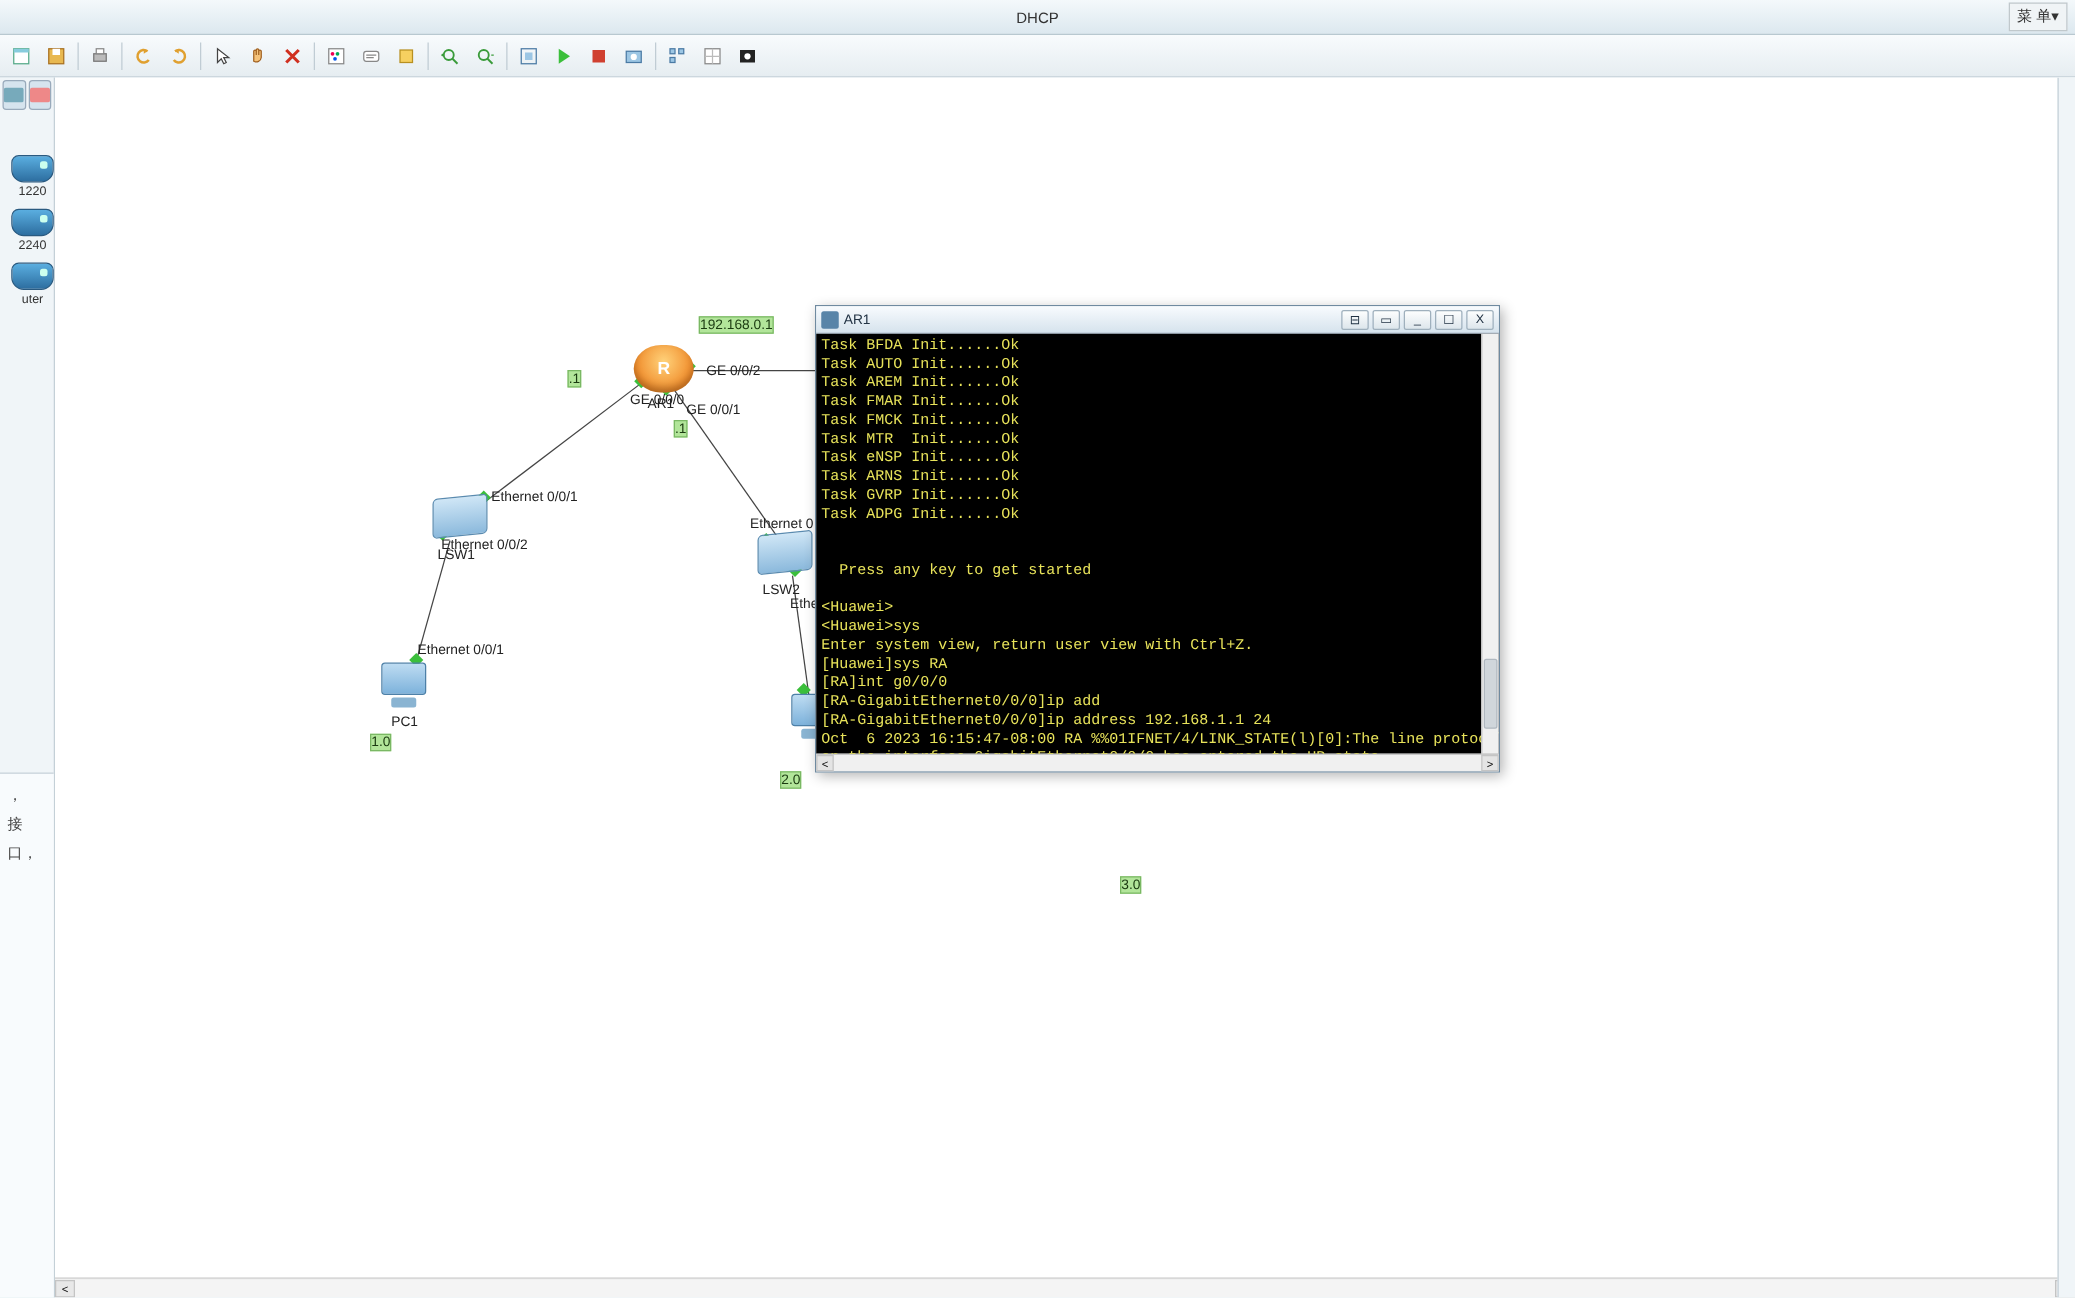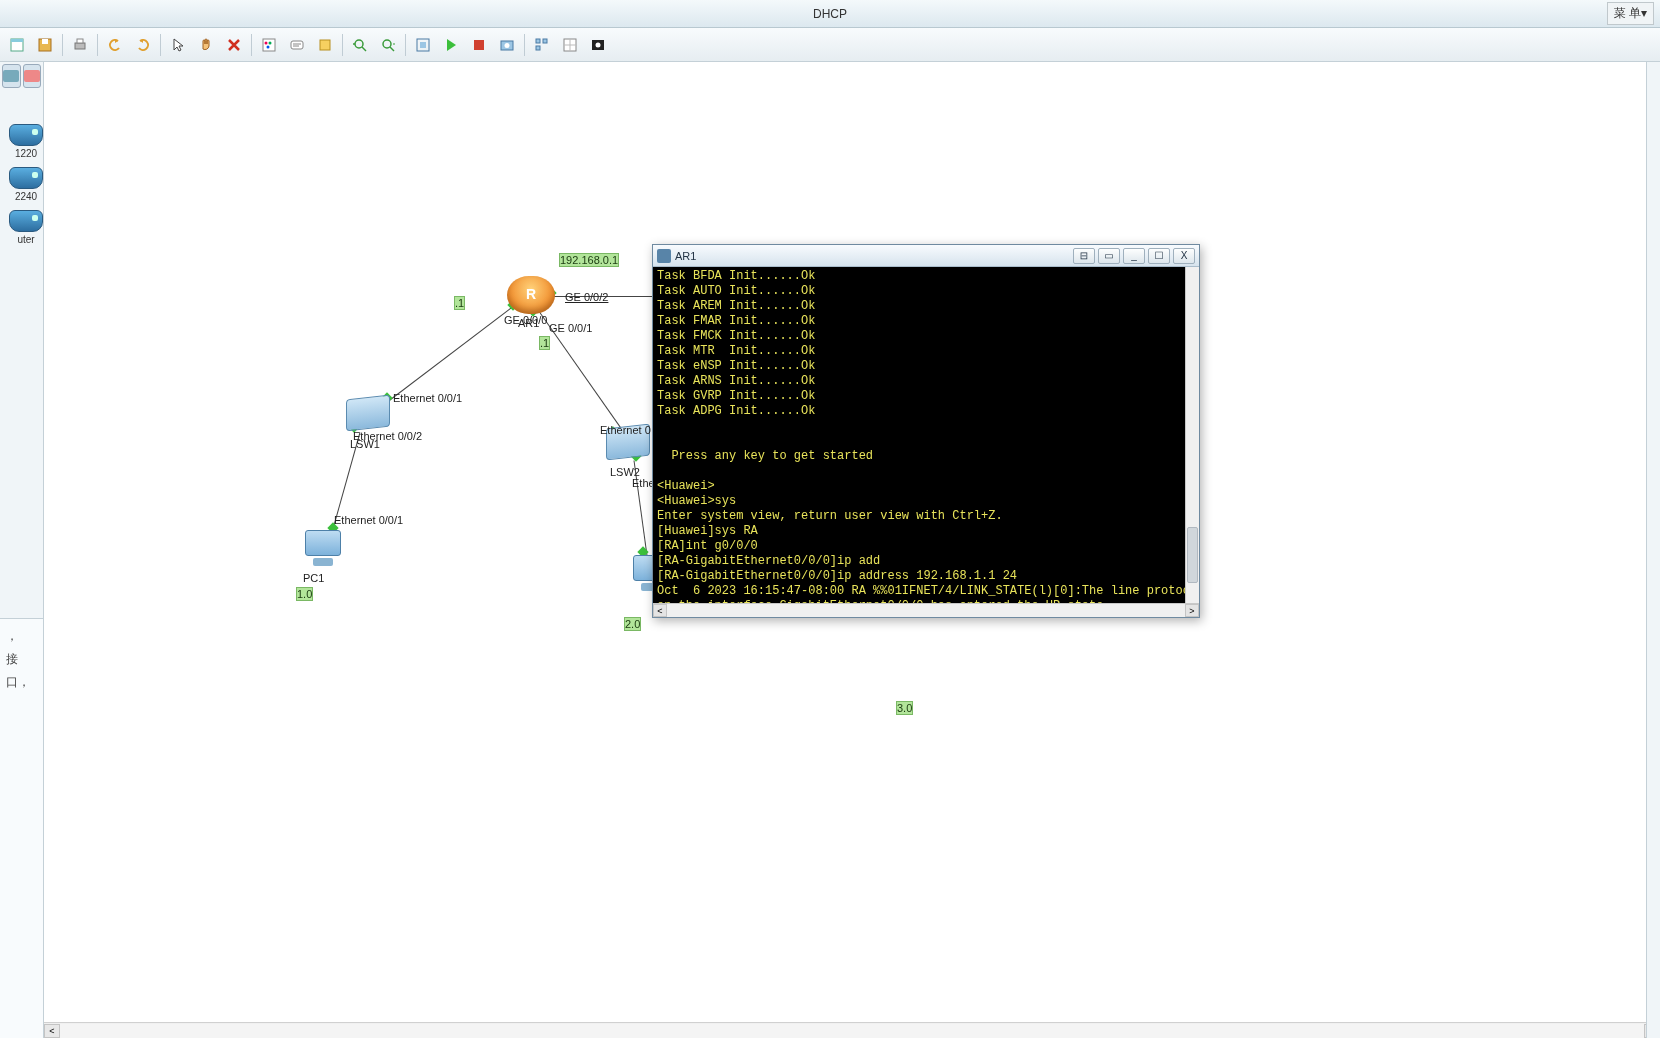--- a/index.html
+++ b/index.html
@@ -338,42 +338,42 @@
         <div class="link-dot" style="left: 565px; top: 366px;"></div>
         <div class="link-dot" style="left: 588px; top: 390px;"></div>
         <div class="link-dot" style="left: 285px; top: 462px;"></div>
         <div class="link-dot" style="left: 595px; top: 486px;"></div>
       </div>
 
     <div class="router" id="router-node" style="left: 463px; top: 214px;"></div>
 
     <div id="dyn">
         <div class="node-label" style="left: 474px; top: 255px;">AR1</div>
-        <div class="node-label" style="left: 521px; top: 229px; text-decoration: underline;">GE 0/0/2</div>
+        <div class="node-label" style="left: 521px; top: 229px;">GE 0/0/2</div>
         <div class="node-label" style="left: 460px; top: 252px;">GE 0/0/0</div>
         <div class="node-label" style="left: 505px; top: 260px;">GE 0/0/1</div>
         <div class="ip-badge" style="left: 515px; top: 191px;">192.168.0.1</div>
         <div class="ip-badge" style="left: 410px; top: 234px;">.1</div>
         <div class="ip-badge" style="left: 495px; top: 274px;">.1</div>
         <div class="ip-badge" style="left: 252px; top: 525px;">1.0</div>
         <div class="ip-badge" style="left: 580px; top: 555px;">2.0</div>
         <div class="ip-badge" style="left: 852px; top: 591px; margin-top: 48px;">3.0</div>
         <div class="switch" style="left: 302px; top: 335px;"></div>
         <div class="node-label" style="left: 306px; top: 376px;">LSW1</div>
         <div class="node-label" style="left: 349px; top: 330px;">Ethernet 0/0/1</div>
         <div class="node-label" style="left: 309px; top: 368px;">Ethernet 0/0/2</div>
         <div class="switch" style="left: 562px; top: 364px;"></div>
         <div class="node-label" style="left: 566px; top: 404px;">LSW2</div>
-        <div class="node-label" style="left: 556px; top: 362px;">Ethernet 0</div>
+        <div class="node-label" style="left: 556px; top: 351px;">Ethernet 0</div>
         <div class="node-label" style="left: 588px; top: 415px;">Ethe</div>
         <div class="pc" style="left: 258px; top: 468px;">
           <div class="monitor"></div>
           <div class="base"></div>
         </div>
-        <div class="node-label" style="left: 259px; top: 510px;">PC1</div>
+        <div class="node-label" style="left: 269px; top: 510px;">PC1</div>
         <div class="node-label" style="left: 290px; top: 452px;">Ethernet 0/0/1</div>
         <div class="pc" style="left: 586px; top: 493px;">
           <div class="monitor"></div>
           <div class="base"></div>
         </div>
         <div class="node-label" style="left: 592px; top: 528px; margin-left: 25px;">PC</div>
       </div>
 
     <div class="cli-window" id="cli-win" style="left: 608px; top: 182px; width: 548px; height: 374px;">
       <div class="cli-titlebar">

